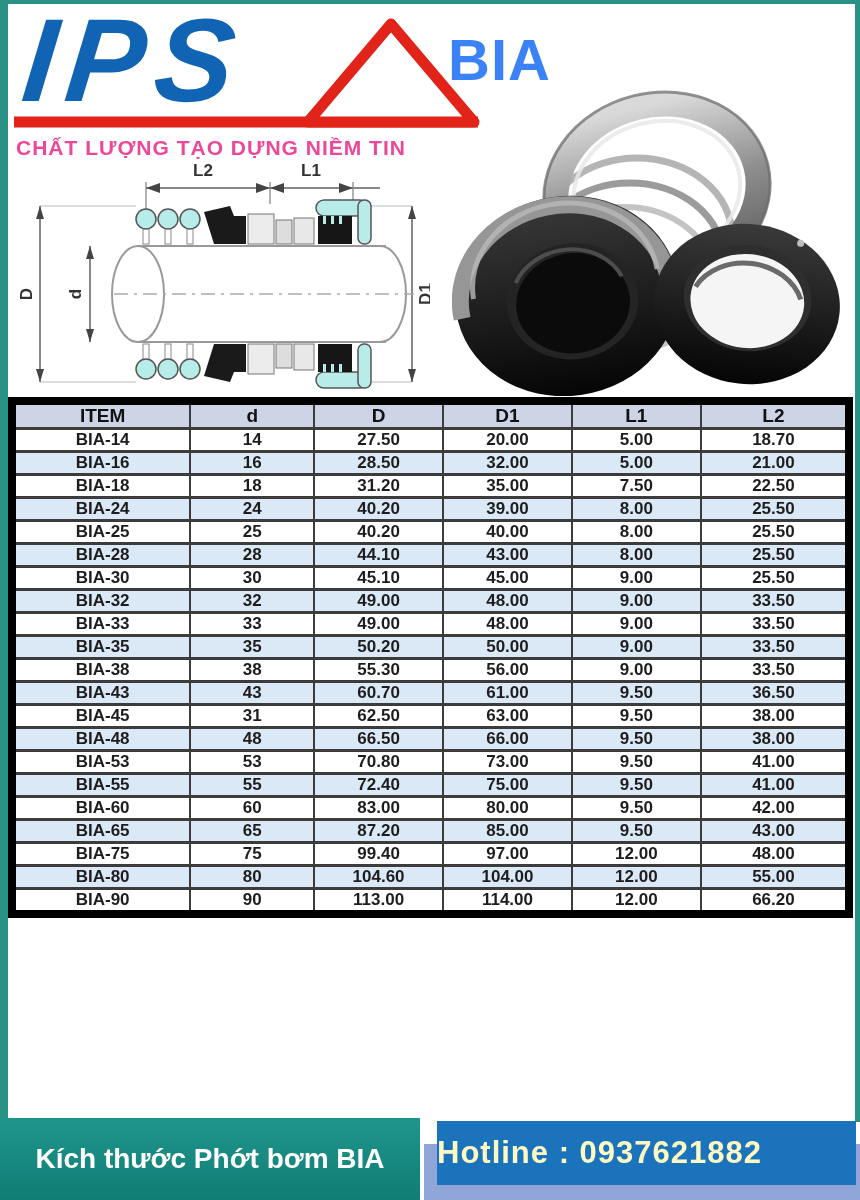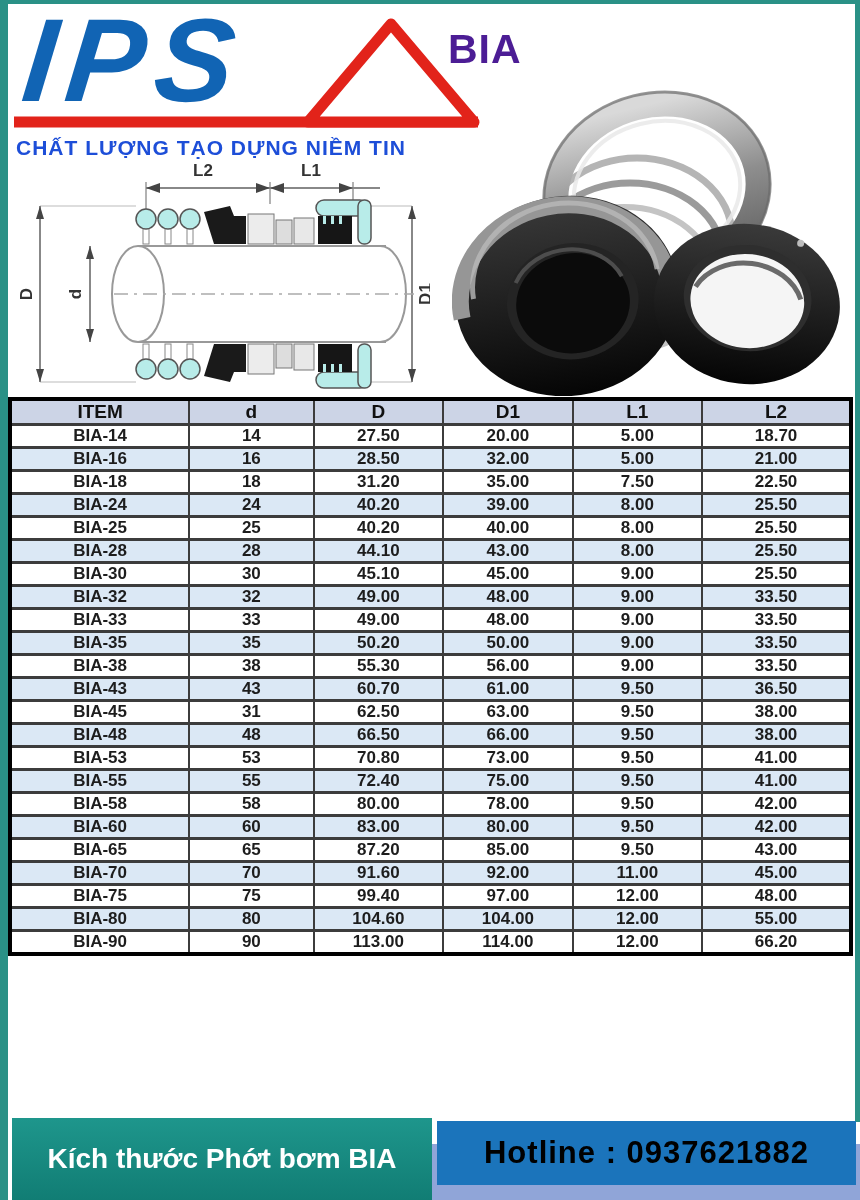--- a/index.html
+++ b/index.html
@@ -20,66 +20,66 @@
   .logo-svg { position:absolute; left:0; top:0; z-index:1; }
   .logo-text {
     position:absolute; left:14px; top:-14px; z-index:2;
     font-size:118px; font-weight:800; font-style:italic;
     letter-spacing:10px; color:#1164b4;
     transform:skewX(-6deg);
     font-family:"Liberation Sans", sans-serif;
   }
   .tagline {
     position:absolute; left:6px; top:130px; z-index:2;
-    font-size:21px; font-weight:700; letter-spacing:1px; color:#1d4ed8;
+    font-size:21px; font-weight:700; letter-spacing:1px; color:#ec4899;
     white-space:nowrap;
   }
   .bia-title {
     position:absolute; left:448px; top:26px;
-    font-size:41px; font-weight:800; color:#4c1d95; letter-spacing:1px;
+    font-size:58px; font-weight:800; color:#3b82f6; letter-spacing:1px;
   }
 
   
   .diagram-svg { position:absolute; left:18px; top:156px; }
   .photo-svg { position:absolute; left:452px; top:86px; }
   .dim-label { font-size:17px; font-weight:700; fill:#333; font-family:"Liberation Sans",sans-serif; }
 
   
   .spec-table-wrap { position:absolute; left:8px; top:397px; width:845px; }
   table.spec { width:100%; border-collapse:collapse; table-layout:fixed; }
   table.spec th, table.spec td {
     border-left:2px solid #3c3c3c; border-right:2px solid #3c3c3c;
     border-top:3px solid #3c3c3c; border-bottom:3px solid #3c3c3c;
     text-align:center; vertical-align:middle;
     height:20.5px; padding:0; overflow:hidden; white-space:nowrap;
   }
-  table.spec { border:4px solid #000000; }
+  table.spec { border:8px solid #000000; }
   table.spec th { background:#ccd4e6; font-size:19px; font-weight:700; color:#111; }
   table.spec td { font-size:17px; font-weight:600; color:#1d1d1d; background:#ffffff; }
   table.spec tbody tr:nth-child(even) td { background:#dbe8f5; }
   col.c-item { width:21.3%; } col.c-d { width:14.8%; }
   col.c-D { width:15.4%; } col.c-D1 { width:15.4%; }
   col.c-L1 { width:15.4%; } col.c-L2 { width:17.7%; }
 
   
   .footer-caption {
     position:absolute; left:0; top:1118px; width:420px; height:82px;
     background:linear-gradient(#1e968c, #117d74);
     display:flex; align-items:center; justify-content:center;
-    color:#fff; font-size:28px; font-weight:700;margin-left:12px;
+    color:#fff; font-size:28px; font-weight:700;
   }
   .footer-lavender {
     position:absolute; left:424px; top:1144px; width:436px; height:56px;
     background:#90a5d8;
   }
   .footer-hotline {
     position:absolute; left:437px; top:1121px; width:419px; height:64px;
     background:#1b74bb;
-    display:flex; align-items:center; justify-content:center;
-    color:#000000; font-size:31px; font-weight:700; letter-spacing:1px;
+    display:flex; align-items:center; justify-content:flex-start;
+    color:#fef9c3; font-size:31px; font-weight:700; letter-spacing:1px;
   }
 </style>
 </head>
 <body>
 
 <div class="page">
 
   <div class="strip top"></div>
   <div class="strip left"></div>
   <div class="strip right"></div>
@@ -352,50 +352,34 @@
           </tr>
           <tr>
             <td>BIA-55</td>
             <td>55</td>
             <td>72.40</td>
             <td>75.00</td>
             <td>9.50</td>
             <td>41.00</td>
           </tr>
           <tr>
-            <td>BIA-58</td>
-            <td>58</td>
-            <td>80.00</td>
-            <td>78.00</td>
-            <td>9.50</td>
-            <td>42.00</td>
-          </tr>
-          <tr>
             <td>BIA-60</td>
             <td>60</td>
             <td>83.00</td>
             <td>80.00</td>
             <td>9.50</td>
             <td>42.00</td>
           </tr>
           <tr>
             <td>BIA-65</td>
             <td>65</td>
             <td>87.20</td>
             <td>85.00</td>
             <td>9.50</td>
             <td>43.00</td>
-          </tr>
-          <tr>
-            <td>BIA-70</td>
-            <td>70</td>
-            <td>91.60</td>
-            <td>92.00</td>
-            <td>11.00</td>
-            <td>45.00</td>
           </tr>
           <tr>
             <td>BIA-75</td>
             <td>75</td>
             <td>99.40</td>
             <td>97.00</td>
             <td>12.00</td>
             <td>48.00</td>
           </tr>
           <tr>

